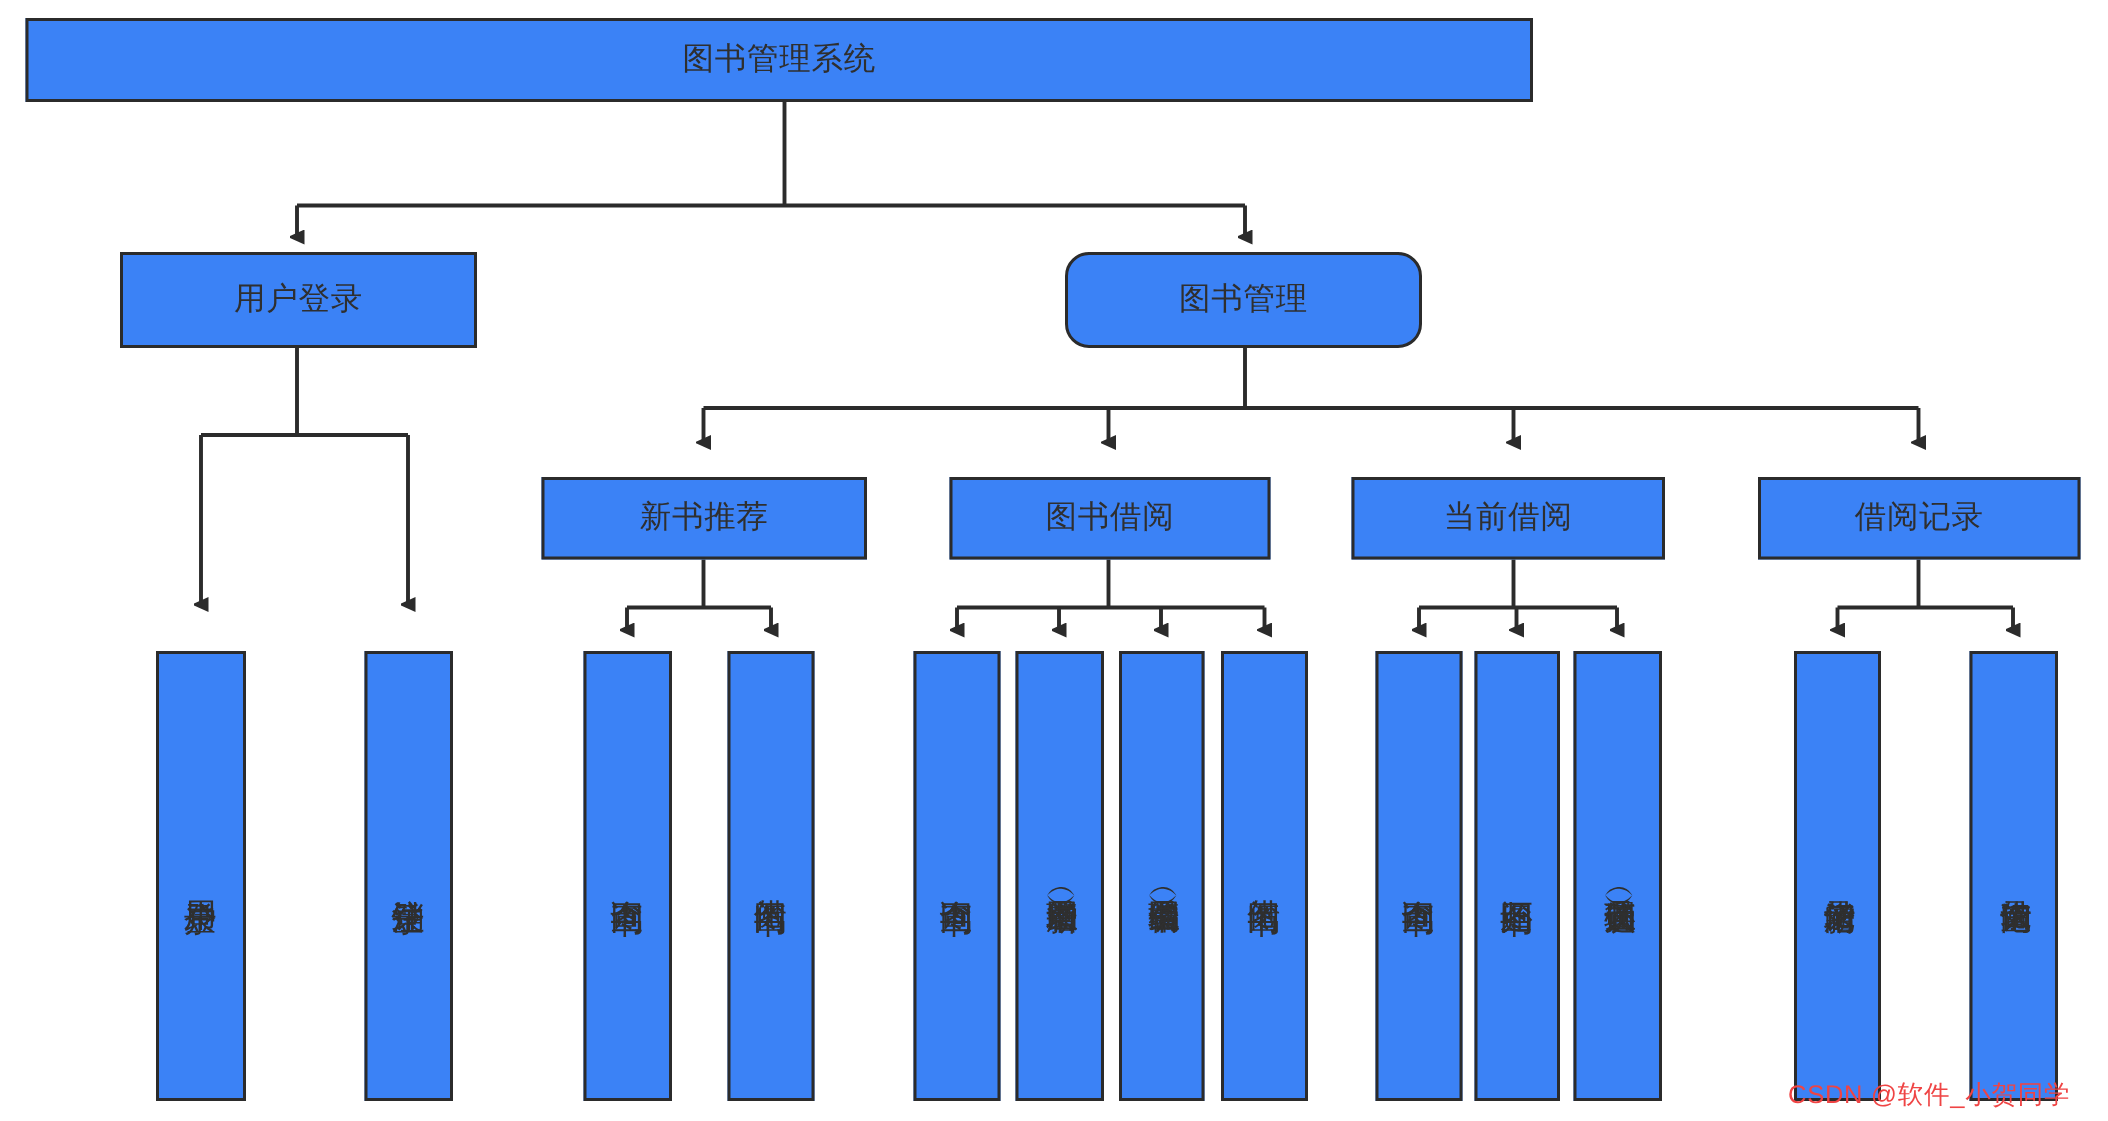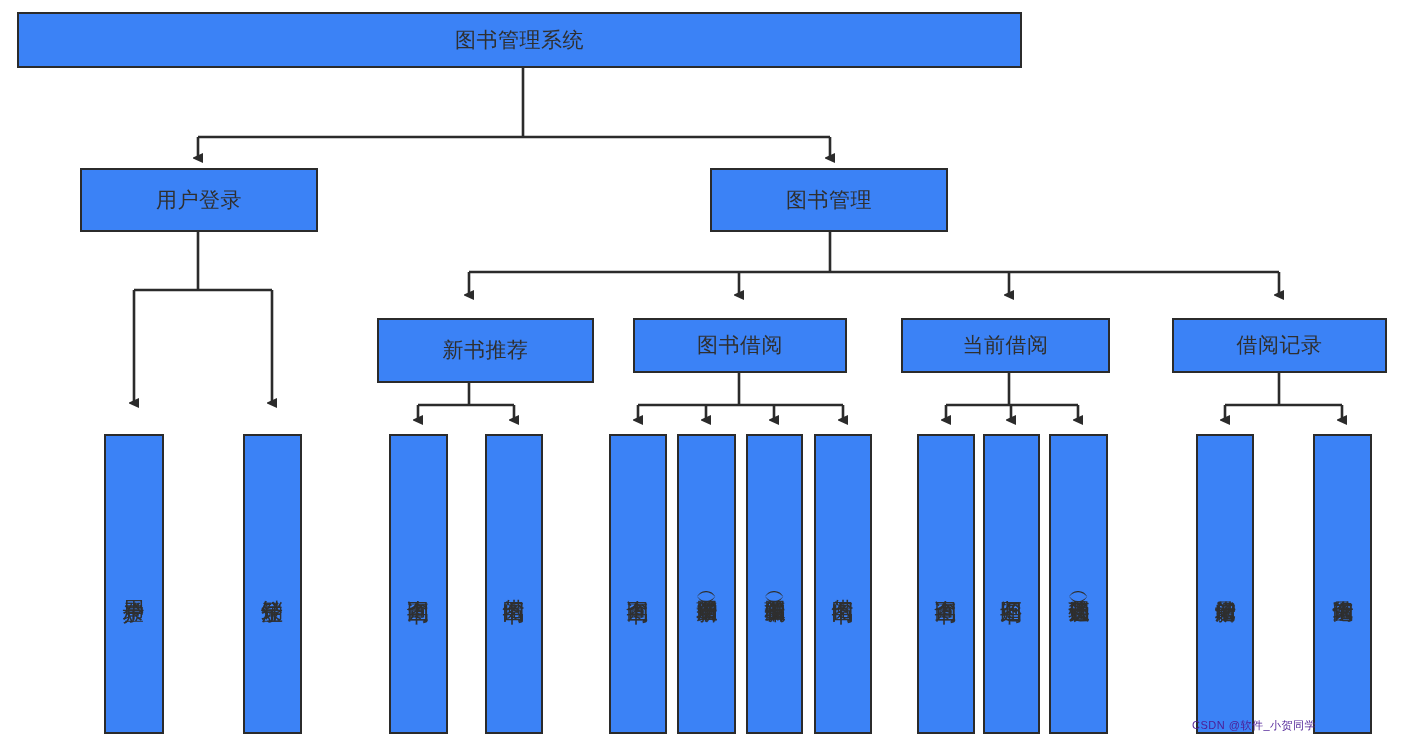--- a/index.html
+++ b/index.html
@@ -56,22 +56,22 @@
     max-height:268px;
   }
   .node.v.tall .lbl{
     font-size:21px;
     line-height:1.28;
     letter-spacing:0px;
     max-height:278px;
   }
   .watermark{
     position:absolute;
-    color:#4c1d95;
-    font-size:11px;
+    color:#ef4444;
+    font-size:17px;
     white-space:nowrap;
     letter-spacing:0.5px;
   }
 </style>
 </head>
 <body>
 
 <div id="canvas">
 
   <svg class="wires" viewBox="0 0 1405 747">
@@ -124,25 +124,25 @@
     </g>
   </svg>
 
   <div class="node h root" style="left:17px;top:12px;width:1005px;height:56px;">
     <span class="lbl">图书管理系统</span>
   </div>
 
   <div class="node h" style="left:80px;top:168px;width:238px;height:64px;">
     <span class="lbl">用户登录</span>
   </div>
-  <div class="node h" style="left:710px;top:168px;width:238px;height:64px;">
+  <div class="node h" style="left:710px;top:168px;width:238px;height:64px;border-radius:16px;">
     <span class="lbl">图书管理</span>
   </div>
 
-  <div class="node h" style="left:361px;top:318px;width:217px;height:65px;margin-left:16px;">
+  <div class="node h" style="left:361px;top:318px;width:217px;height:55px;">
     <span class="lbl">新书推荐</span>
   </div>
   <div class="node h" style="left:633px;top:318px;width:214px;height:55px;">
     <span class="lbl">图书借阅</span>
   </div>
   <div class="node h" style="left:901px;top:318px;width:209px;height:55px;">
     <span class="lbl">当前借阅</span>
   </div>
   <div class="node h" style="left:1172px;top:318px;width:215px;height:55px;">
     <span class="lbl">借阅记录</span>

